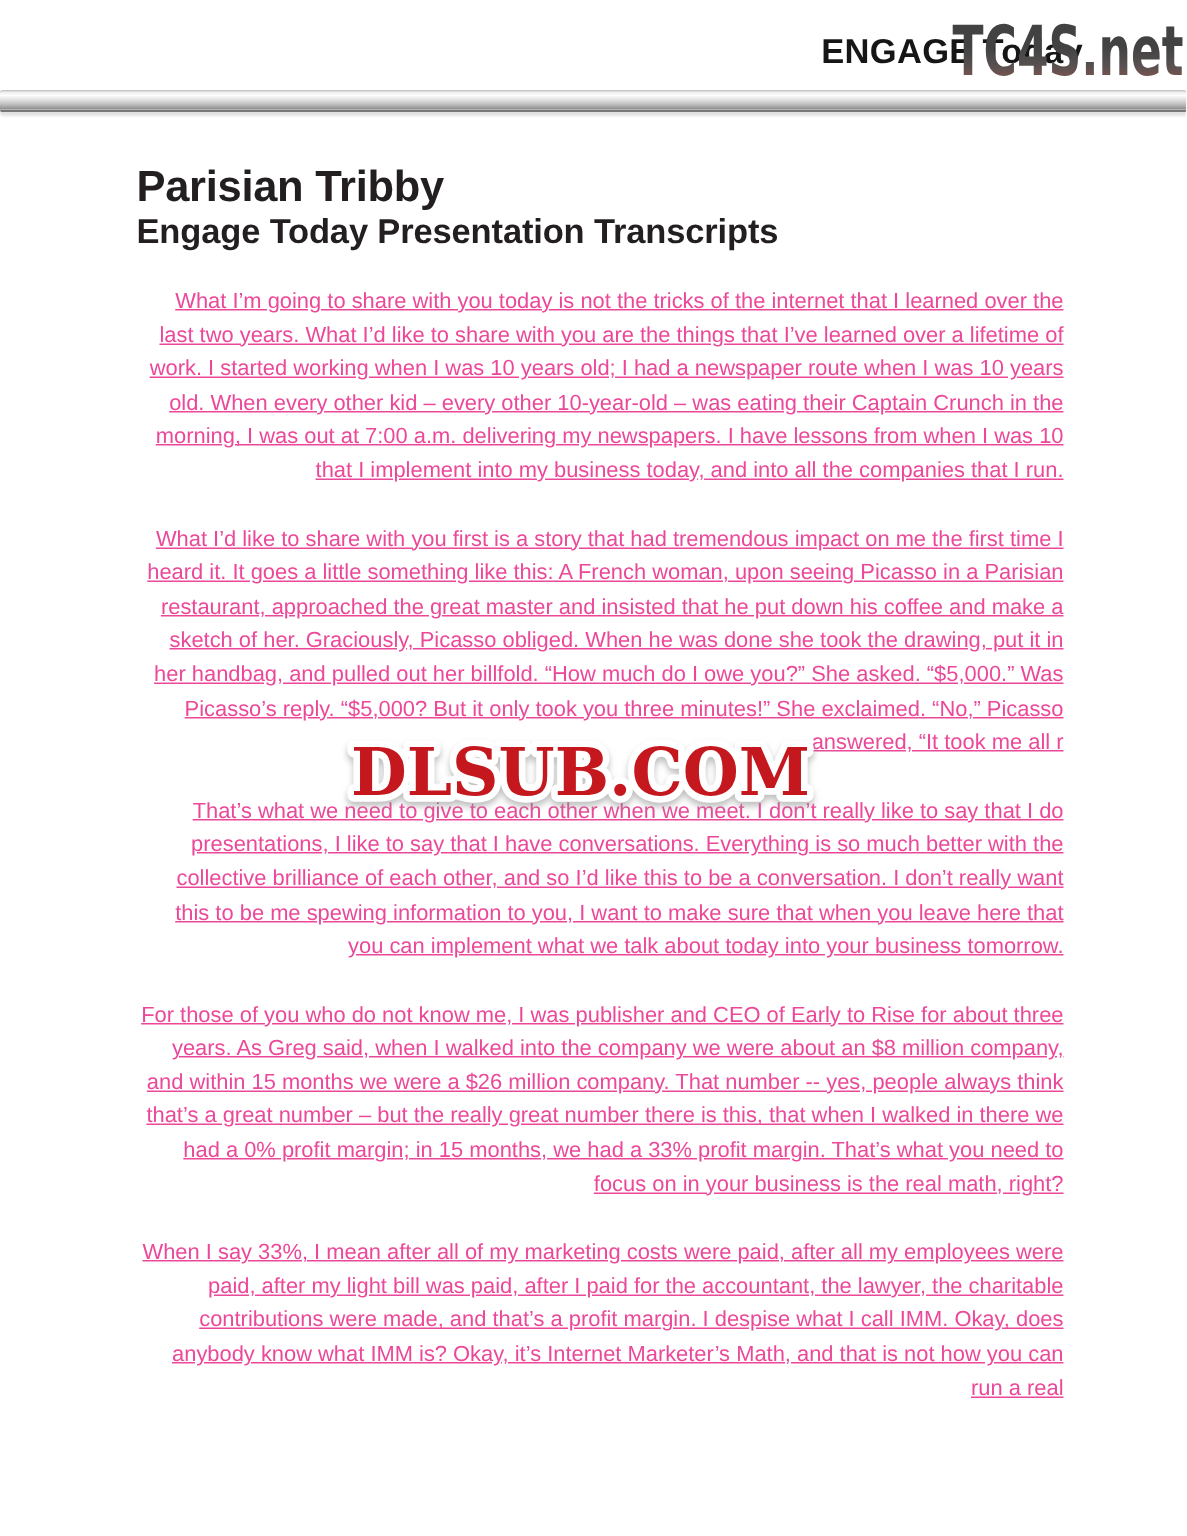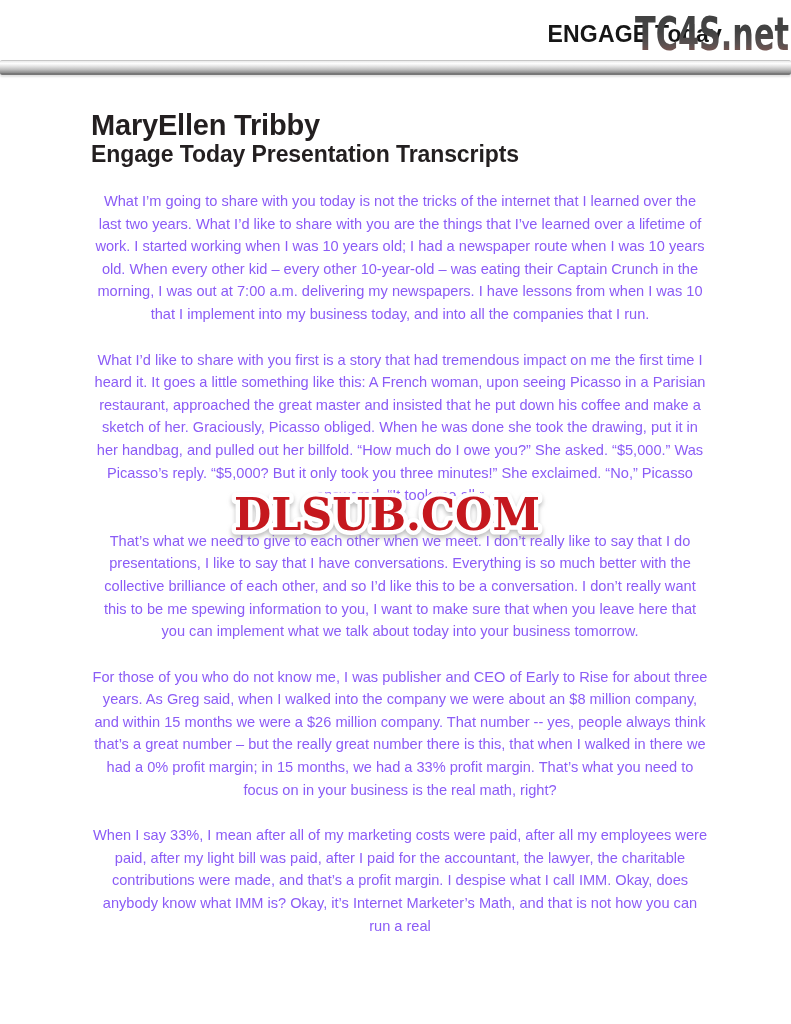--- a/index.html
+++ b/index.html
@@ -37,22 +37,23 @@
     margin:0;font-size:29px;line-height:34px;
     font-weight:bold;color:#231f20;letter-spacing:-0.2px;
   }
   .content h2{
     margin:0 0 0 0;font-size:23px;line-height:25px;
     font-weight:bold;color:#231f20;letter-spacing:-0.1px;
   }
   .content p{
     margin:23px 0 0 0;
     font-size:14.6px;line-height:22.6px;
-    color:#8b5cf6;
-    text-align:center;
+    color:#ec4899;
+    text-align:right;
+    text-decoration:underline;
   }
   
   .wm-mid{
     position:absolute;left:224px;top:483px;
     filter:drop-shadow(0 3px 2px rgba(140,140,140,0.55));
   }
   
   .copyright{
     position:absolute;left:69px;top:985px;
     font-size:12.5px;color:#404040;letter-spacing:0.2px;margin-top:32px;
@@ -76,21 +77,21 @@
         <stop offset="0.68" stop-color="#585050"></stop>
         <stop offset="1" stop-color="#9a5a50"></stop>
       </linearGradient>
     </defs>
     <text x="2" y="46" font-family="'DejaVu Sans',sans-serif" font-weight="bold" font-size="46" fill="url(#gradTop)" textLength="154" lengthAdjust="spacingAndGlyphs">TC4S.net</text>
   </svg>
 
   <div class="bar bar-top"></div>
 
   <div class="content">
-    <h1>MaryEllen Tribby</h1>
+    <h1>Parisian Tribby</h1>
     <h2>Engage Today Presentation Transcripts</h2>
     <p>What I’m going to share with you today is not the tricks of the internet that I learned over the last two years. What I’d like to share with you are the things that I’ve learned over a lifetime of work. I started working when I was 10 years old; I had a newspaper route when I was 10 years old. When every other kid – every other 10-year-old – was eating their Captain Crunch in the morning, I was out at 7:00 a.m. delivering my newspapers. I have lessons from when I was 10 that I implement into my business today, and into all the companies that I run.</p>
     <p>What I’d like to share with you first is a story that had tremendous impact on me the first time I heard it. It goes a little something like this: A French woman, upon seeing Picasso in a Parisian restaurant, approached the great master and insisted that he put down his coffee and make a sketch of her. Graciously, Picasso obliged. When he was done she took the drawing, put it in her handbag, and pulled out her billfold. “How much do I owe you?” She asked. “$5,000.” Was Picasso’s reply. “$5,000? But it only took you three minutes!” She exclaimed. “No,” Picasso answered, “It took me all r</p>
     <p>That’s what we need to give to each other when we meet. I don’t really like to say that I do presentations, I like to say that I have conversations. Everything is so much better with the collective brilliance of each other, and so I’d like this to be a conversation. I don’t really want this to be me spewing information to you, I want to make sure that when you leave here that you can implement what we talk about today into your business tomorrow.</p>
     <p>For those of you who do not know me, I was publisher and CEO of Early to Rise for about three years. As Greg said, when I walked into the company we were about an $8 million company, and within 15 months we were a $26 million company. That number -- yes, people always think that’s a great number – but the really great number there is this, that when I walked in there we had a 0% profit margin; in 15 months, we had a 33% profit margin. That’s what you need to focus on in your business is the real math, right?</p>
     <p>When I say 33%, I mean after all of my marketing costs were paid, after all my employees were paid, after my light bill was paid, after I paid for the accountant, the lawyer, the charitable contributions were made, and that’s a profit margin. I despise what I call IMM. Okay, does anybody know what IMM is? Okay, it’s Internet Marketer’s Math, and that is not how you can run a real</p>
   </div>
 
   <svg class="wm-mid" width="326" height="62" viewBox="0 0 326 62">
     <text x="10" y="47" font-family="'DejaVu Serif',serif" font-weight="bold" font-size="44" textLength="306" lengthAdjust="spacingAndGlyphs" stroke="#ffffff" stroke-width="9" paint-order="stroke" stroke-linejoin="round" fill="#c5181e">DLSUB.COM</text>

